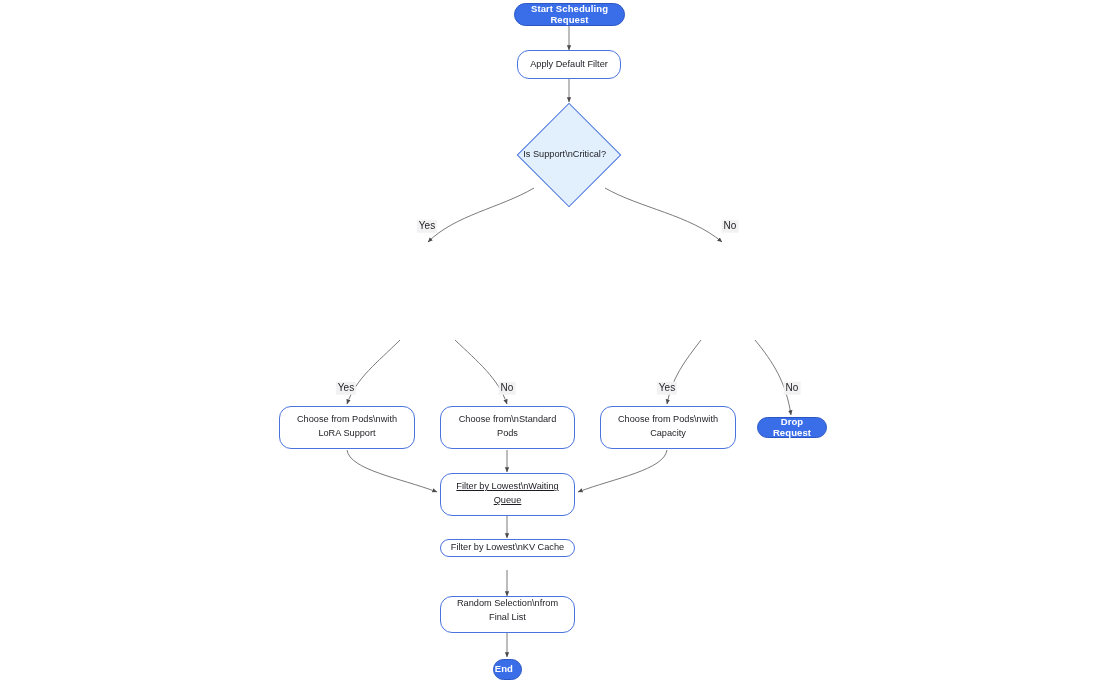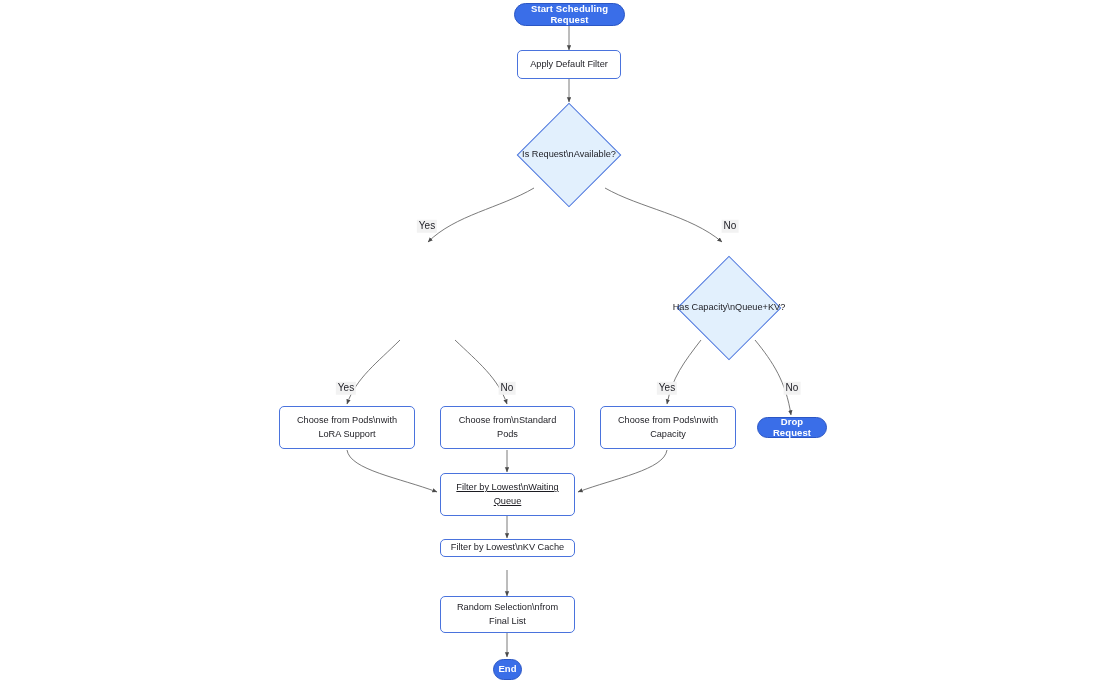--- a/index.html
+++ b/index.html
@@ -24,44 +24,44 @@
     top: 0;
     width: 1103px;
     height: 685px;
     pointer-events: none;
   }
   .node {
     position: absolute;
     box-sizing: border-box;
     display: flex;
     align-items: center;
-    justify-content: center;
+    justify-content: flex-end;
     text-align: center;
   }
   
   .node.terminal {
     background: #3a6ee8;
     border: 1px solid #2b56c4;
     border-radius: 20px;
     color: #ffffff;
     font-size: 9.5px;
     font-weight: bold;
     letter-spacing: 0.1px;
     line-height: 1.15;
     padding: 0 8px;
   }
   
   .node.process {
     background: #ffffff;
     border: 1.3px solid #4a73dd;
-    border-radius: 5px;
+    border-radius: 12px;
     color: #1c1c22;
     font-size: 9.2px;
     line-height: 1.45;
-    padding: 2px 5px;
+    padding: 8px 5px;
   }
   .node.process .label {
     display: block;
     width: 100%;
   }
   
   .node.decision {
     background: transparent;
     border: none;
   }
@@ -142,28 +142,24 @@
   <div class="node terminal" style="left:514px; top:3px; width:111px; height:23px;">
     <span>Start Scheduling Request</span>
   </div>
 
   <div class="node process" style="left:517px; top:50px; width:104px; height:29px;">
     <span class="label">Apply Default Filter</span>
   </div>
 
   <div class="node decision" style="left:532px; top:118px; width:74px; height:74px;">
     <div class="dia-shape"></div>
-    <span class="dia-text">Is Request\nAvailable?</span>
-  </div>
-
-
-  <div class="node decision" style="left:692px; top:271px; width:74px; height:74px;">
-    <div class="dia-shape"></div>
-    <span class="dia-text">Has Capacity\nQueue+KV?</span>
-  </div>
+    <span class="dia-text">Is Support\nCritical?</span>
+  </div>
+
+
 
   <div class="node process" style="left:279px; top:406px; width:136px; height:43px; flex-direction:column;">
     <span class="label">Choose from Pods\nwith</span>
     <span class="label">LoRA Support</span>
   </div>
 
   <div class="node process" style="left:440px; top:406px; width:135px; height:43px; flex-direction:column;">
     <span class="label">Choose from\nStandard</span>
     <span class="label">Pods</span>
   </div>

